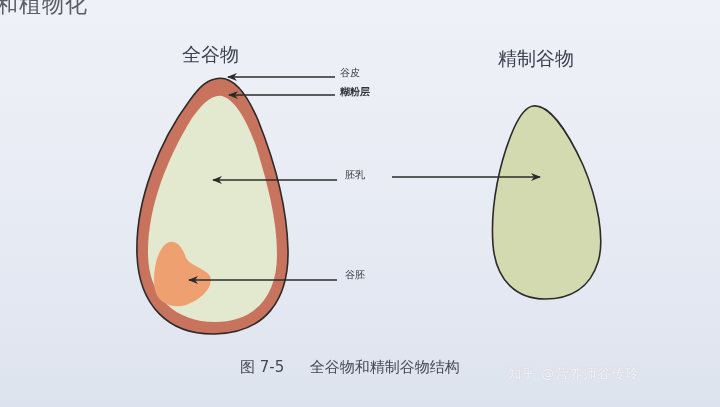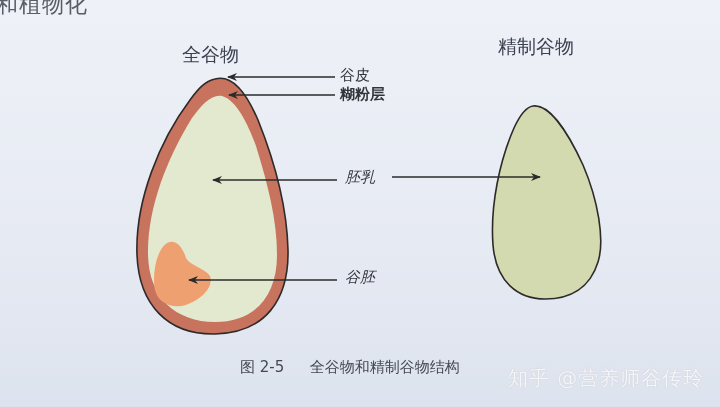--- a/index.html
+++ b/index.html
@@ -7,23 +7,23 @@
     width: 720px; height: 407px; overflow: hidden; position: relative;
     background: linear-gradient(180deg, #eef1f7 0%, #e6eaf3 60%, #dde3ee 100%);
     font-family: "DejaVu Sans", sans-serif;
     color: #3a3a40;
   }
   .abs { position: absolute; }
   .cut-text {
     left: -4px; top: -10px; font-size: 22px; color: #5a5d68; letter-spacing: 1px;
   }
   .title { font-size: 19px; color: #3c4150; }
-  .label { font-size: 15px; color: #33343a; }
+  .label { font-size: 10px; color: #33343a; }
   .caption { font-size: 15px; color: #454854; }
-  .watermark { font-size: 20px; color: rgba(255,255,255,0.85); letter-spacing: 1px; text-shadow: 0 0 1px rgba(120,120,130,0.4); }
+  .watermark { font-size: 13px; color: rgba(255,255,255,0.85); letter-spacing: 1px; text-shadow: 0 0 1px rgba(120,120,130,0.4); }
   svg { position: absolute; left: 0; top: 0; }
 </style>
 </head>
 <body>
 
 <div class="abs cut-text">和植物化</div>
 
 <svg width="720" height="407" viewBox="0 0 720 407">
   <defs>
     <marker id="ah" markerWidth="10" markerHeight="8" refX="9" refY="4" orient="auto" markerUnits="userSpaceOnUse">
@@ -63,26 +63,26 @@
      C520,115 526,107 533,106 Z" fill="#d4dab0" stroke="#2e2a2a" stroke-width="1.6"></path>
 
   <line x1="335" y1="77" x2="228" y2="77" stroke="#2b2b2b" stroke-width="1.3" marker-end="url(#ah)"></line>
   <line x1="335" y1="95" x2="229" y2="95" stroke="#2b2b2b" stroke-width="1.3" marker-end="url(#ah)"></line>
   <line x1="337" y1="180" x2="213" y2="180" stroke="#2b2b2b" stroke-width="1.3" marker-end="url(#ah)"></line>
   <line x1="392" y1="177" x2="540" y2="177" stroke="#2b2b2b" stroke-width="1.3" marker-end="url(#ah)"></line>
   <line x1="337" y1="280" x2="189" y2="280" stroke="#2b2b2b" stroke-width="1.3" marker-end="url(#ah)"></line>
 </svg>
 
 <div class="abs title" style="left:182px; top:42px;">全谷物</div>
-<div class="abs title" style="left:498px; top:34px;">精制谷物</div>
+<div class="abs title" style="left:498px; top:46px;">精制谷物</div>
 
 <div class="abs label" style="left:340px; top:66px;">谷皮</div>
 <div class="abs label" style="left:340px; top:85px;font-weight:bold;">糊粉层</div>
-<div class="abs label" style="left:345px; top:168px;font-style:italic;">胚乳</div>
-<div class="abs label" style="left:345px; top:268px;font-style:italic;">谷胚</div>
+<div class="abs label" style="left:345px; top:168px;">胚乳</div>
+<div class="abs label" style="left:345px; top:268px;">谷胚</div>
 
 <div class="abs caption" style="left:240px; top:358px;">
-  <span>图 2-5</span>
+  <span>图 7-5</span>
   <span style="display:inline-block; width:16px;"></span>
   <span>全谷物和精制谷物结构</span>
 </div>
 
 <div class="abs watermark" style="left:508px; top:365px;">知乎 @营养师谷传玲</div>
 
 </body></html>

